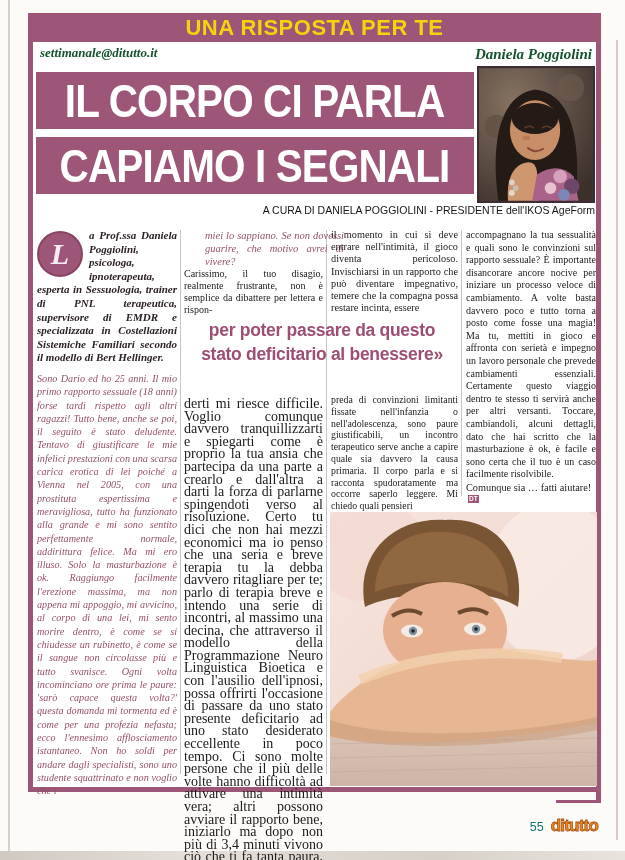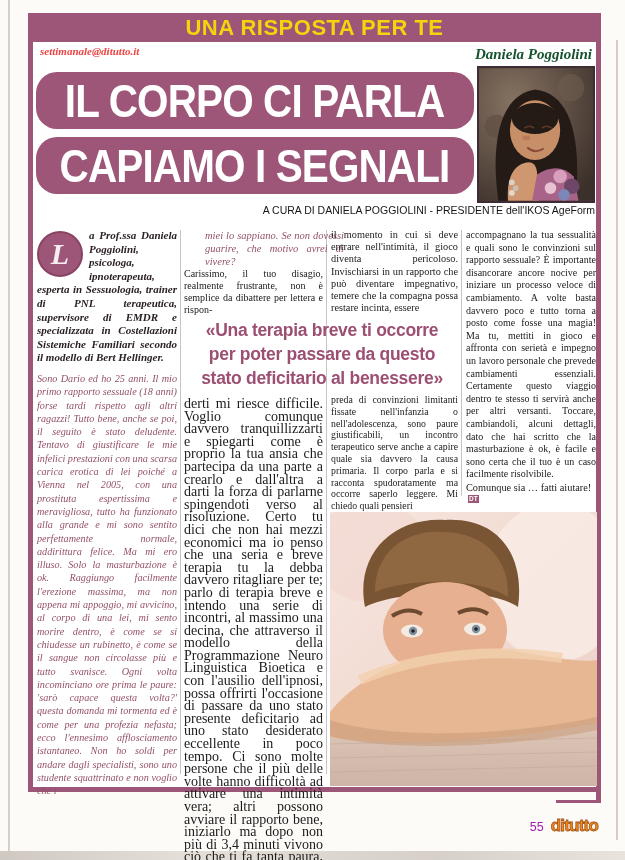--- a/index.html
+++ b/index.html
@@ -24,25 +24,25 @@
   .scan-bottom{left:0;top:851px;width:625px;height:9px;
     background:linear-gradient(90deg,#cfc9c2,#e4dfd8 30%,#d6d0c8 70%,#e8e4dd);}
   
   .frame{left:28px;top:13px;width:573px;height:779px;border:5px solid var(--mag);background:#fff;}
   .banner{left:28px;top:13px;width:573px;height:29px;background:var(--mag);
     display:flex;align-items:center;justify-content:center;}
   .banner span{font-family:"Liberation Sans",sans-serif;font-weight:bold;font-size:22px;
     color:var(--yellow);letter-spacing:.5px;white-space:nowrap;}
   .frame-stub{left:556px;top:790px;width:45px;height:13px;border-right:5px solid var(--mag);border-bottom:3px solid var(--mag);}
   
-  .email{left:40px;top:45px;font-style:italic;font-weight:bold;font-size:11px;color:#ef4444;}
+  .email{left:40px;top:45px;font-style:italic;font-weight:bold;font-size:13px;color:#14532d;}
   .author{right:33px;top:46px;font-style:italic;font-weight:bold;font-size:15px;color:#14532d;}
   
   .hbar{left:36px;width:438px;height:57px;background:var(--mag);
-    display:flex;align-items:center;justify-content:center;overflow:hidden;border-radius:21px;}
+    display:flex;align-items:center;justify-content:center;overflow:hidden;}
   .hbar span{font-family:"Liberation Sans",sans-serif;font-weight:bold;font-size:46px;
     color:#fff;white-space:nowrap;transform:scaleX(.88);letter-spacing:-1px;}
   .hbar1{top:72px;} .hbar2{top:137px;}
   
   .photo{left:477px;top:66px;width:118px;height:137px;border:2px solid #3e2d35;background:#4a3c36;}
   .photo svg{display:block;width:100%;height:100%;}
   
   .byline{left:90px;top:204px;width:505px;text-align:right;
     font-family:"Liberation Sans",sans-serif;font-size:10.5px;line-height:12.5px;color:#161616;}
   .byline b{font-weight:bold;}
@@ -74,21 +74,21 @@
   
   .pullquote{left:182px;top:318px;width:280px;text-align:center;
     font-family:"Liberation Sans",sans-serif;font-weight:bold;font-size:17.5px;line-height:24px;
     color:#9c4f73;letter-spacing:-.3px;}
   .pullquote div{white-space:nowrap;}
   
   .bedphoto{left:330px;top:512px;width:267px;height:274px;background:#f2dcd5;overflow:hidden;}
   .bedphoto svg{display:block;width:100%;height:100%;}
   
   .footer{right:27px;top:816px;display:flex;align-items:baseline;gap:7px;}
-  .pagenum{font-family:"Liberation Sans",sans-serif;font-size:12.5px;color:#a21caf;}
+  .pagenum{font-family:"Liberation Sans",sans-serif;font-size:12.5px;color:#0f766e;}
   .logo{font-family:"Liberation Sans",sans-serif;font-weight:bold;font-size:17px;
     color:var(--orange);-webkit-text-stroke:.8px #a5521a;letter-spacing:-.8px;}
 </style>
 </head>
 <body>
 
 <div>
 
   <div class="abs scan-left"></div>
   <div class="abs scan-right"></div>
@@ -151,21 +151,20 @@
 
   <div class="t intro col1a">
     <span class="dropcap">L</span><span>a Prof.ssa Daniela Poggiolini, psicologa, ipnoterapeuta, esperta in Sessuologia, trainer di PNL terapeutica, supervisore di EMDR e specializzata in Costellazioni Sistemiche Familiari secondo il modello di Bert Hellinger.</span>
   </div>
 
   <div class="t letter col1b">Sono Dario ed ho 25 anni. Il mio primo rapporto sessuale (18 anni) forse tardi rispetto agli altri ragazzi! Tutto bene, anche se poi, il seguito è stato deludente. Tentavo di giustificare le mie infelici prestazioni con una scarsa carica erotica di lei poiché a Vienna nel 2005, con una prostituta espertissima e meravigliosa, tutto ha funzionato alla grande e mi sono sentito perfettamente normale, addirittura felice. Ma mi ero illuso. Solo la masturbazione è ok. Raggiungo facilmente l'erezione massima, ma non appena mi appoggio, mi avvicino, al corpo di una lei, mi sento morire dentro, è come se si chiudesse un rubinetto, è come se il sangue non circolasse più e tutto svanisce. Ogni volta incominciano ore prima le paure: 'sarò capace questa volta?' questa domanda mi tormenta ed è come per una profezia nefasta; ecco l'ennesimo afflosciamento istantaneo. Non ho soldi per andare dagli specialisti, sono uno studente squattrinato e non voglio che i</div>
   <div class="t letter col2a">miei lo sappiano. Se non dovessi guarire, che motivo avrei di vivere?</div>
   <div class="t reply col2b">Carissimo, il tuo disagio, realmente frustrante, non è semplice da dibattere per lettera e rispon-</div>
 
   <div class="abs pullquote">
-    <div>«Una terapia breve ti occorre</div>
     <div>per poter passare da questo</div>
     <div>stato deficitario al benessere»</div>
   </div>
 
   <div class="t reply col2c">derti mi riesce difficile. Voglio comunque davvero tranquillizzarti e spiegarti come è proprio la tua ansia che partecipa da una parte a crearlo e dall'altra a darti la forza di parlarne spingendoti verso al risoluzione. Certo tu dici che non hai mezzi economici ma io penso che una seria e breve terapia tu la debba davvero ritagliare per te; parlo di terapia breve e intendo una serie di incontri, al massimo una decina, che attraverso il modello della Programmazione Neuro Linguistica Bioetica e con l'ausilio dell'ipnosi, possa offrirti l'occasione di passare da uno stato presente deficitario ad uno stato desiderato eccellente in poco tempo. Ci sono molte persone che il più delle volte hanno difficoltà ad attivare una intimità vera; altri possono avviare il rapporto bene, iniziarlo ma dopo non più di 3,4 minuti vivono ciò che ti fa tanta paura, lasciando probabilmente la donna insoddisfatta. La mente umana a volte tira brutti scherzi e quando si comincia ad evitare o temere</div>
   <div class="t reply col3a">il momento in cui si deve entrare nell'intimità, il gioco diventa pericoloso. Invischiarsi in un rapporto che può diventare impegnativo, temere che la compagna possa restare incinta, essere</div>
   <div class="t reply col3b">preda di convinzioni limitanti fissate nell'infanzia o nell'adolescenza, sono paure giustificabili, un incontro terapeutico serve anche a capire quale sia davvero la causa primaria. Il corpo parla e si racconta spudoratamente ma occorre saperlo leggere. Mi chiedo quali pensieri</div>
   <div class="t reply col4a">accompagnano la tua sessualità e quali sono le convinzioni sul rapporto sessuale? È importante disancorare ancore nocive per iniziare un processo veloce di cambiamento. A volte basta davvero poco e tutto torna a posto come fosse una magia! Ma tu, mettiti in gioco e affronta con serietà e impegno un lavoro personale che prevede cambiamenti essenziali. Certamente questo viaggio dentro te stesso ti servirà anche per altri versanti. Toccare, cambiandoli, alcuni dettagli, dato che hai scritto che la masturbazione è ok, è facile e sono certa che il tuo è un caso facilmente risolvibile.</div>
 
   <div class="t reply col4b">

